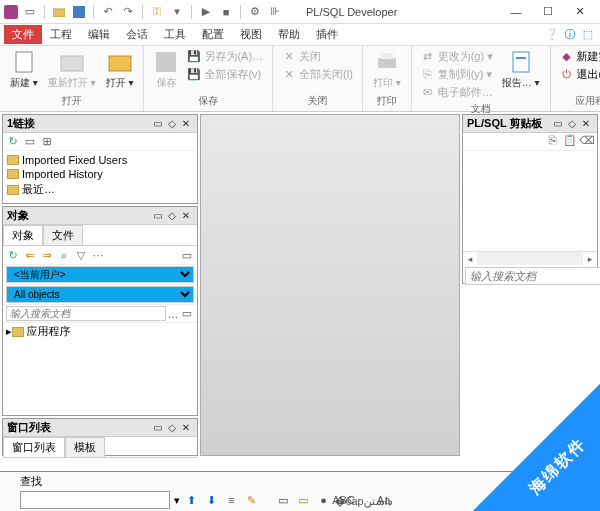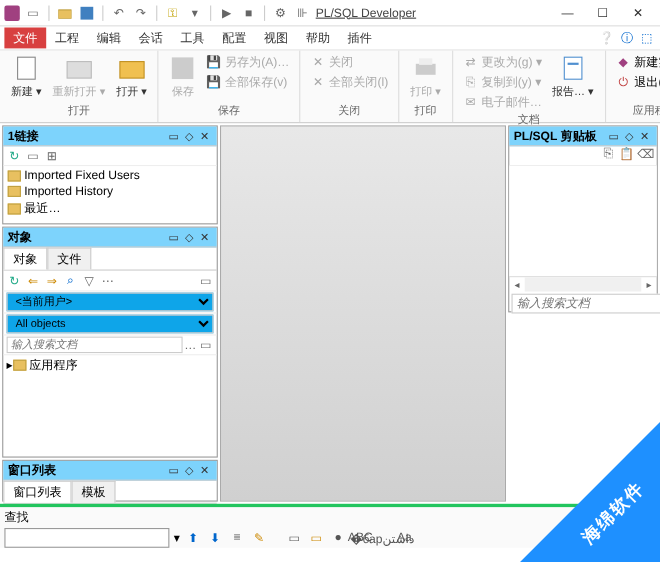--- a/index.html
+++ b/index.html
@@ -2,41 +2,41 @@
 <html><head>
 <meta charset="utf-8">
 <style>
 * { margin: 0; padding: 0; box-sizing: border-box; font-family: "Microsoft YaHei", sans-serif; font-size: 11px; }
 body { background: #fff; width: 600px; height: 511px; overflow: hidden; position: relative; }
 .titlebar { height: 24px; background: #fff; border-bottom: 1px solid #ddd; display: flex; align-items: center; padding: 0 4px; }
 .titlebar-left { display: flex; align-items: center; gap: 4px; flex: 1; }
 .app-icon { width: 14px; height: 14px; background: #a04080; border-radius: 2px; }
 .qat-btn { width: 16px; height: 16px; display: flex; align-items: center; justify-content: center; color: #666; cursor: pointer; }
 .qat-sep { width: 1px; height: 14px; background: #ccc; margin: 0 2px; }
-.titlebar-title { color: #444; margin-left: 0; text-decoration: underline; }
+.titlebar-title { color: #444; margin-left: 19px; }
 .win-controls { display: flex; }
 .win-btn { width: 32px; height: 24px; display: flex; align-items: center; justify-content: center; color: #333; cursor: pointer; }
 .menubar { height: 22px; display: flex; align-items: center; padding: 0 4px; border-bottom: 1px solid #ddd; }
 .menu-item { padding: 2px 8px; cursor: pointer; color: #333; }
 .menu-item.active { background: #d84040; color: #fff; }
 .menu-right { margin-left: auto; display: flex; gap: 2px; color: #0066cc; }
 .help-icon { width: 16px; height: 16px; display: flex; align-items: center; justify-content: center; cursor: pointer; }
 .ribbon { height: 66px; background: #fafafa; border-bottom: 1px solid #ccc; display: flex; }
 .ribbon-group { border-right: 1px solid #ddd; padding: 2px 6px; display: flex; flex-direction: column; }
 .ribbon-group-body { flex: 1; display: flex; align-items: flex-start; gap: 2px; }
 .ribbon-group-label { text-align: center; color: #666; font-size: 10px; padding: 1px 0; }
 .rb-big { display: flex; flex-direction: column; align-items: center; gap: 2px; cursor: pointer; padding: 2px 4px; }
 .rb-big-icon { width: 24px; height: 24px; display: flex; align-items: center; justify-content: center; }
 .rb-big-label { font-size: 10px; color: #333; white-space: nowrap; }
 .rb-big.disabled .rb-big-label, .rb-small.disabled { color: #aaa; }
 .rb-col { display: flex; flex-direction: column; gap: 1px; }
 .rb-small { display: flex; align-items: center; gap: 3px; padding: 1px 3px; font-size: 10px; cursor: pointer; white-space: nowrap; }
 .rb-small-icon { width: 14px; height: 14px; display: flex; align-items: center; justify-content: center; }
 .panel { border: 1px solid #999; background: #fff; }
-.panel-header { height: 18px; background: #7dd3fc; border-bottom: 1px solid #ccc; display: flex; align-items: center; padding: 0 4px; }
+.panel-header { height: 18px; background: #e5e5e5; border-bottom: 1px solid #ccc; display: flex; align-items: center; padding: 0 4px; }
 .panel-title { flex: 1; font-weight: bold; font-size: 11px; }
 .panel-hdr-btn { width: 14px; height: 14px; display: flex; align-items: center; justify-content: center; cursor: pointer; font-size: 10px; color: #333; }
 .main-area { display: flex; height: 346px; }
 .left-col { width: 200px; display: flex; flex-direction: column; gap: 2px; padding: 2px; }
 .center-col { flex: 1; background: linear-gradient(to bottom, #e8e8e8, #d0d0d0); border: 1px solid #aaa; margin: 2px 0; }
 .right-col { width: 140px; display: flex; flex-direction: column; padding: 2px; }
 .conn-panel { height: 90px; }
 .conn-toolbar { height: 18px; display: flex; align-items: center; gap: 3px; padding: 0 3px; border-bottom: 1px solid #eee; }
 .tb-btn { width: 14px; height: 14px; cursor: pointer; display: flex; align-items: center; justify-content: center; color: #666; }
 .tree { padding: 2px 4px; font-size: 11px; }
@@ -53,21 +53,21 @@
 .winlist-panel { height: 38px; }
 .clip-panel { height: 170px; }
 .clip-toolbar { height: 18px; display: flex; justify-content: flex-end; gap: 3px; padding: 0 3px; border-bottom: 1px solid #eee; }
 .clip-body { flex: 1; background: #fff; }
 .clip-scroll { height: 14px; border-top: 1px solid #ddd; display: flex; }
 .scroll-thumb { flex: 1; background: #f0f0f0; }
 .scroll-arrow { width: 14px; display: flex; align-items: center; justify-content: center; font-size: 9px; color: #666; }
 .search-row { display: flex; align-items: center; padding: 2px; gap: 2px; }
 .search-input { flex: 1; border: 1px solid #ccc; padding: 2px 4px; font-style: italic; color: #888; }
 .search-btn { width: 18px; height: 18px; border: 1px solid #ccc; cursor: pointer; }
-.find-panel { position: absolute; bottom: 13px; left: 0; right: 0; height: 40px; border-top: 3px solid #22c55e; background: #fafafa; padding: 2px 4px; }
+.find-panel { position: absolute; bottom: 0; left: 0; right: 0; height: 40px; border-top: 1px solid #22c55e; background: #fafafa; padding: 2px 20px; }
 .find-label { font-size: 11px; }
 .find-row { display: flex; align-items: center; gap: 4px; margin-top: 2px; }
 .find-input { width: 150px; border: 1px solid #999; padding: 2px; }
 .find-tb-btn { width: 16px; height: 16px; cursor: pointer; display: flex; align-items: center; justify-content: center; color: #555; }
 .watermark { position: absolute; bottom: 0; right: 0; width: 180px; height: 180px; overflow: hidden; pointer-events: none; }
 .wm-tri { position: absolute; bottom: -90px; right: -90px; width: 180px; height: 180px; background: #1e90ff; transform: rotate(45deg); }
 .wm-text { position: absolute; bottom: 34px; right: 6px; color: #fff; font-size: 16px; font-weight: bold; transform: rotate(-45deg); letter-spacing: 2px; }
 svg { display: block; }
 </style>
 </head>

